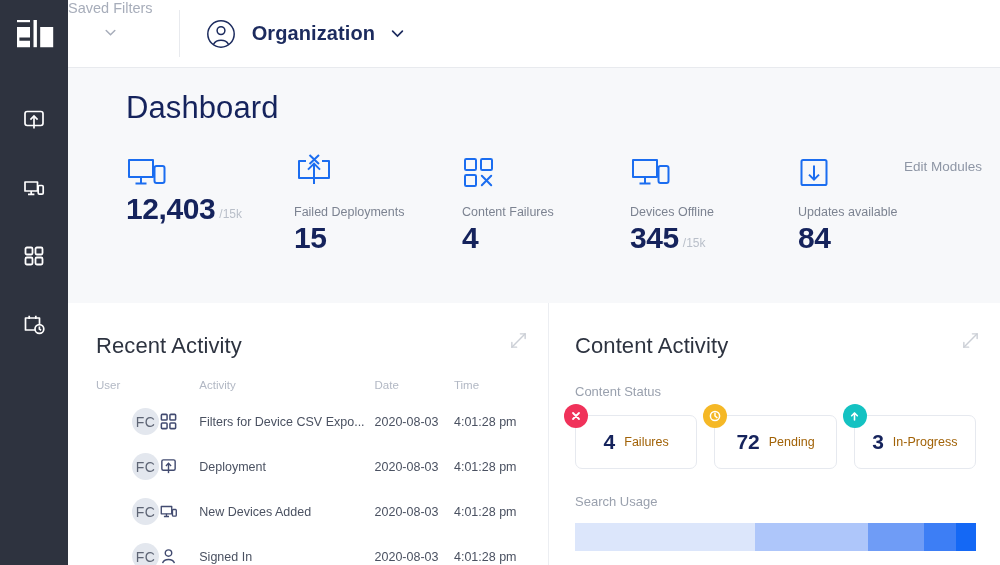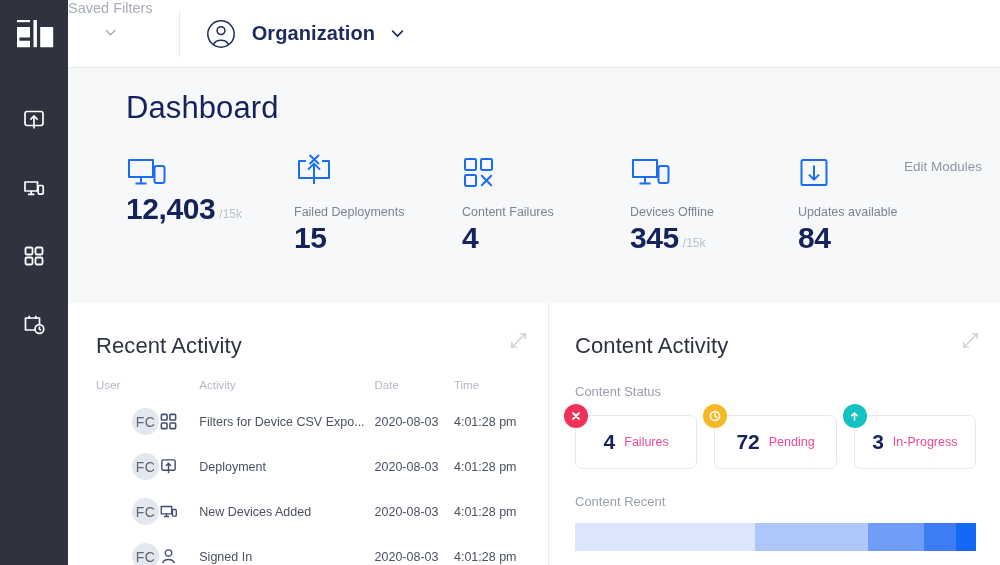--- a/index.html
+++ b/index.html
@@ -141,21 +141,21 @@
     display: flex; align-items: center; justify-content: center; gap: 9px;
     background: #fff;
   }
   .badge {
     position: absolute; top: -12px; left: -12px;
     width: 24px; height: 24px; border-radius: 50%;
     display: flex; align-items: center; justify-content: center;
     color: #fff;
   }
   .sc-num { font-size: 21px; color: #15235c; font-weight: bold; }
-  .sc-lbl { font-size: 12.5px; color: #ec4899; }
+  .sc-lbl { font-size: 12.5px; color: #a16207; }
   .usage-bar { display: flex; height: 28px; margin-top: 14px; }
   .usage-seg { height: 100%; }
 </style>
 </head>
 <body>
 
 <div id="app">
 
   <nav class="sidebar">
     <div class="logo-wrap">
@@ -455,21 +455,21 @@
               <svg width="13" height="13" viewBox="0 0 13 13" fill="none" stroke="#fff" stroke-width="1.6">
                 <path d="M6.5 10 V3.2" stroke-linecap="round"></path>
                 <path d="M3.7 5.8 L6.5 3 L9.3 5.8" stroke-linecap="round" stroke-linejoin="round"></path>
               </svg>
             </span>
             <span class="sc-num">3</span>
             <span class="sc-lbl">In-Progress</span>
           </div>
         </div>
 
-        <div class="sub-label">Content Recent</div>
+        <div class="sub-label">Search Usage</div>
 
         <div class="usage-bar">
           <div class="usage-seg" style="width:45%;background:#dce6fb"></div>
           <div class="usage-seg" style="width:28%;background:#aec6fa"></div>
           <div class="usage-seg" style="width:14%;background:#6f9cf6"></div>
           <div class="usage-seg" style="width:8%;background:#3d7ef5"></div>
           <div class="usage-seg" style="width:5%;background:#1468f5"></div>
         </div>
       </div>
 

